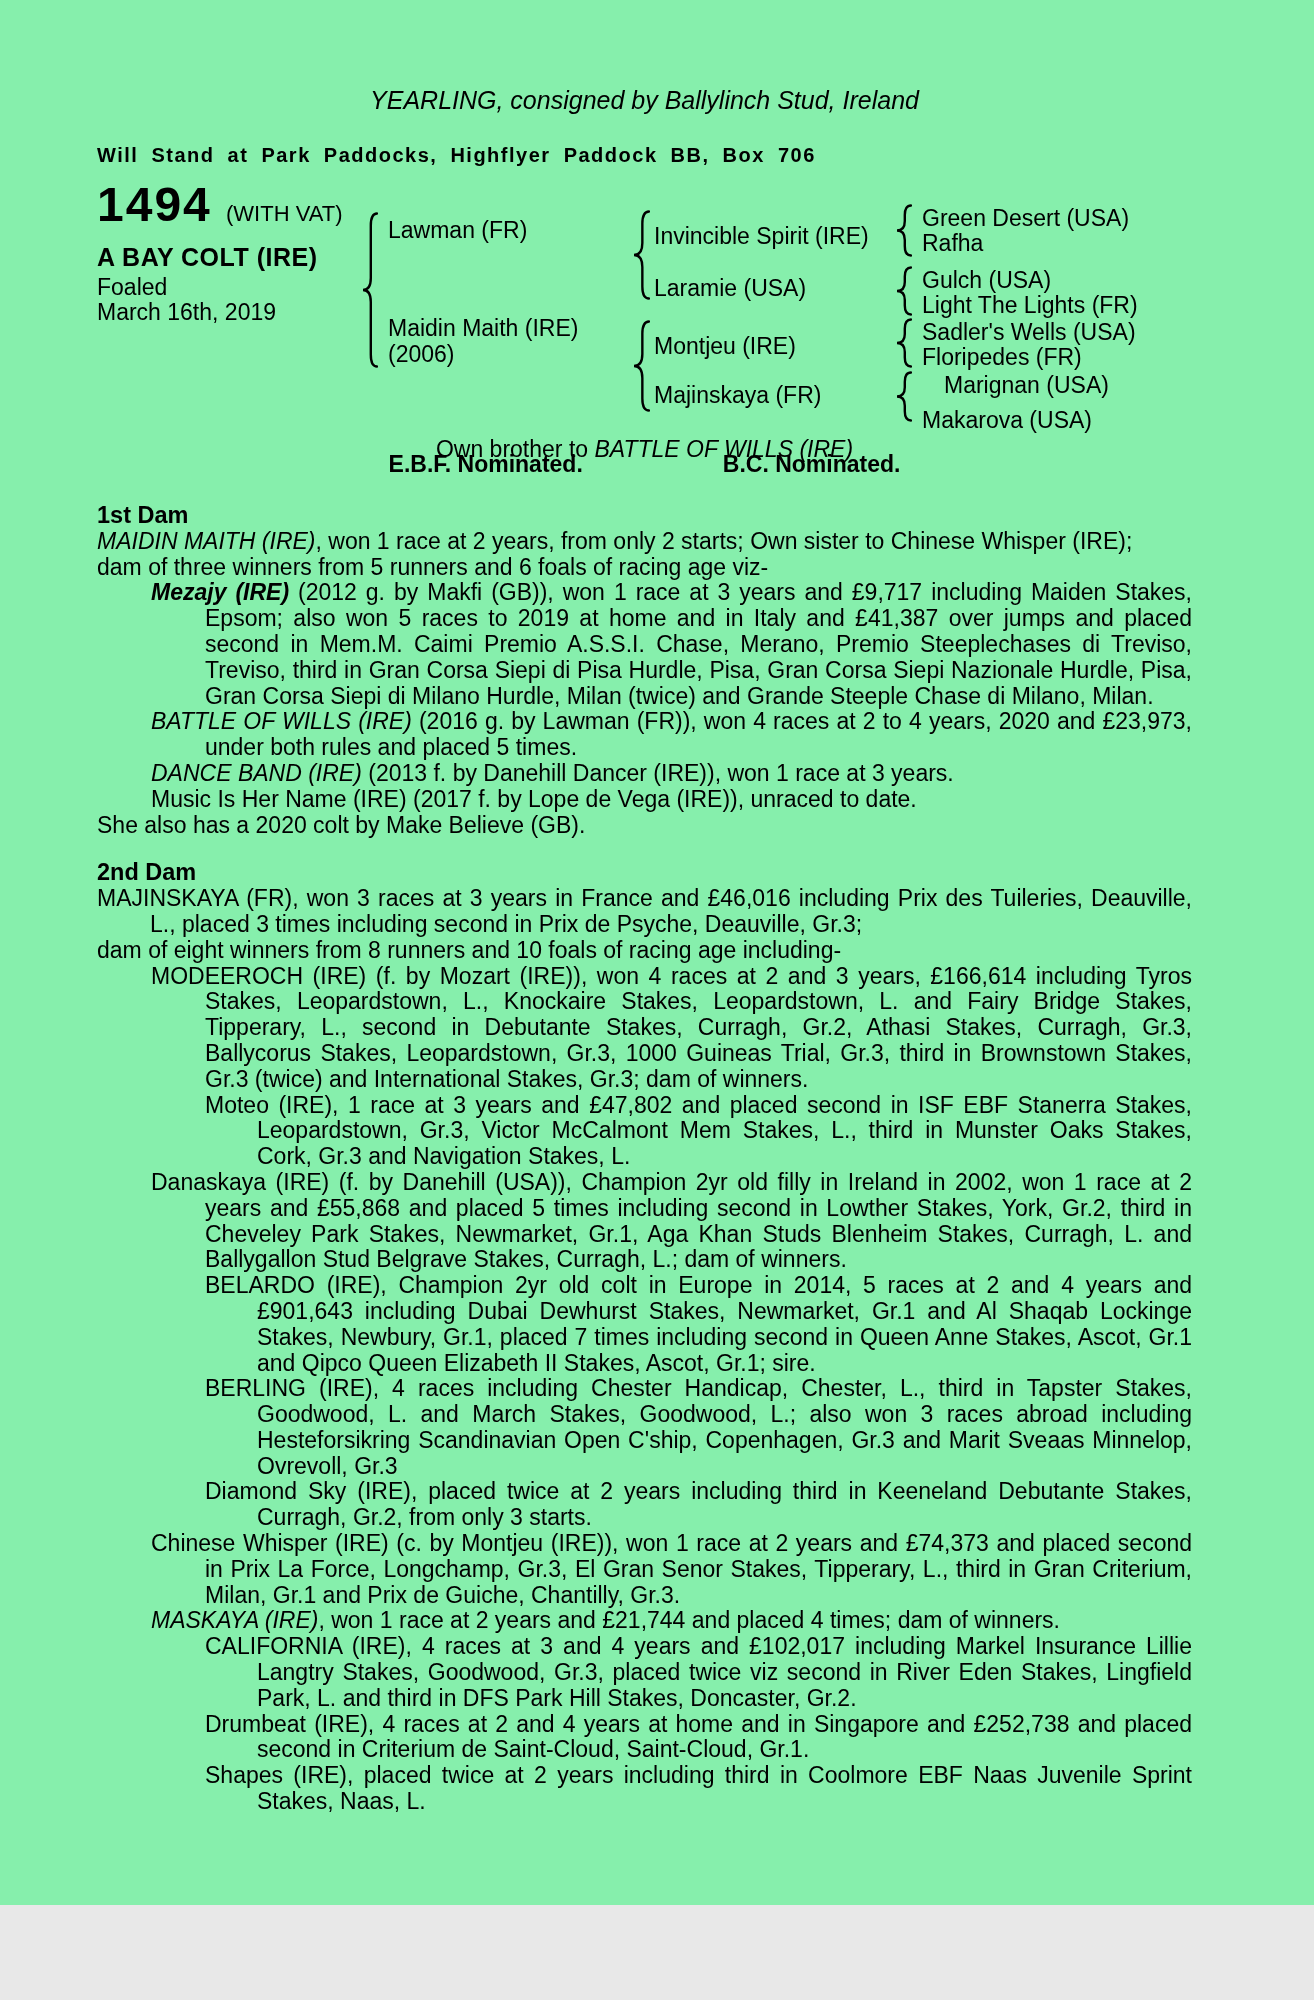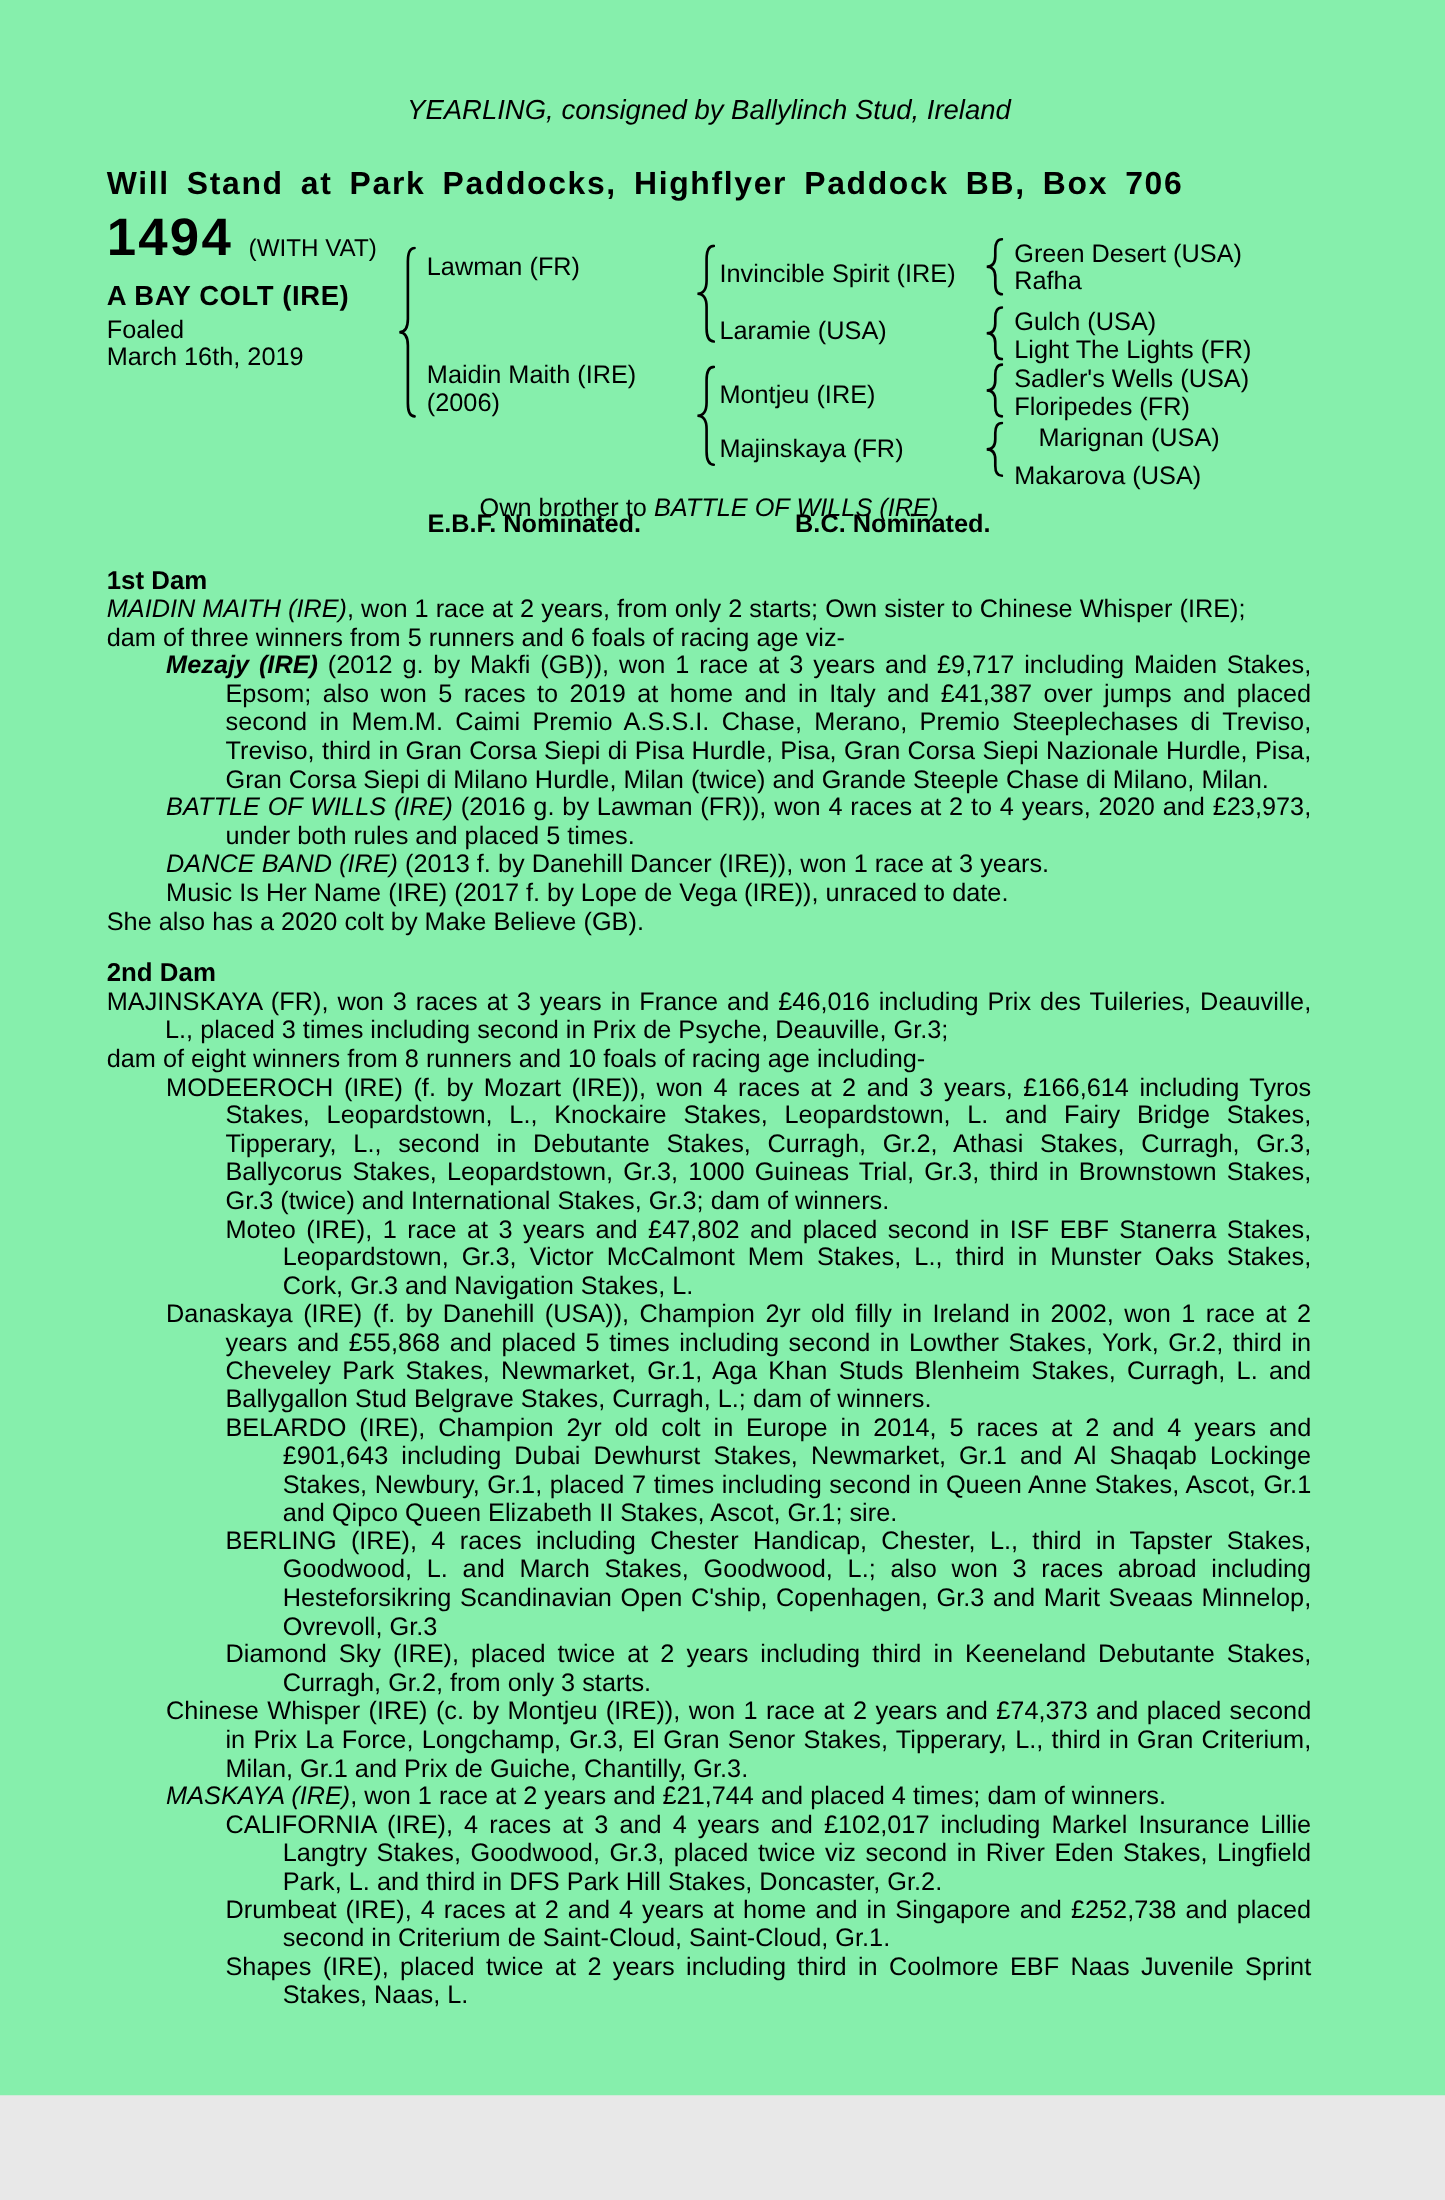--- a/index.html
+++ b/index.html
@@ -2,21 +2,21 @@
 <html><head>
 <meta charset="utf-8">
 <style>
   html,body{margin:0;padding:0;background:#e8e8e8;}
   .page{
     position:relative;width:1314px;height:1905px;margin:0 auto;background:#86efac;
     font-family:"Liberation Sans", sans-serif;font-size:23px;line-height:25.8px;color:#000;
     box-sizing:border-box;padding:0 122px 0 97px;overflow:hidden;
   }
   .title{margin-top:86px;text-align:center;font-style:italic;font-size:25px;line-height:28px;}
-  .stand{margin-top:38px;font-weight:bold;font-size:29px;line-height:30px;letter-spacing:1.5px;word-spacing:6px;}
+  .stand{margin-top:26px;font-weight:bold;font-size:20px;line-height:30px;letter-spacing:1.5px;word-spacing:6px;}
   .pedigree{position:relative;height:292px;margin-top:13px;}
   .abs{position:absolute;white-space:nowrap;}
   .lot{font-size:48px;font-weight:bold;letter-spacing:2px;line-height:44px;}
   .vat{font-size:22px;}
   .colt{font-weight:bold;font-size:25px;letter-spacing:.5px;}
   .pedname{font-size:23px;line-height:24px;}
   .center-row{position:absolute;left:0;right:0;text-align:center;white-space:nowrap;}
   .ebf{font-weight:bold;}
   .ebf-gap{display:inline-block;width:140px;}
   h3{font-size:23.5px;margin:0;font-weight:bold;}

